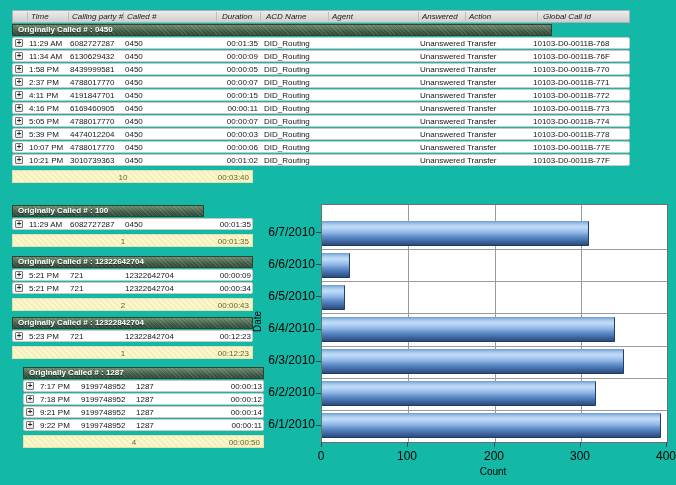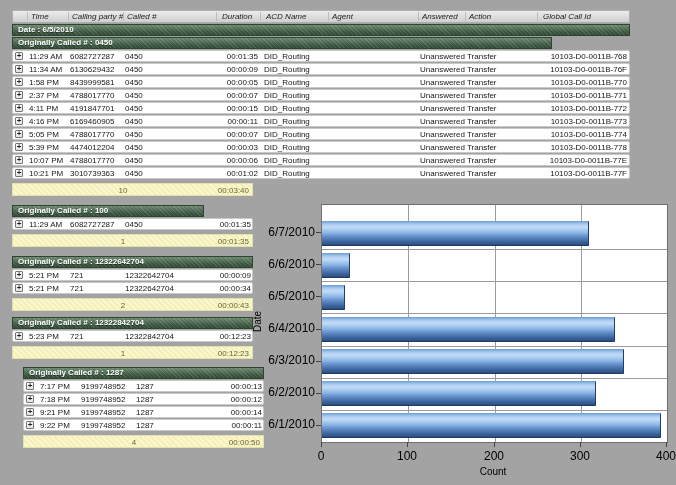--- a/index.html
+++ b/index.html
@@ -1,16 +1,16 @@
 <!DOCTYPE html>
 <html><head>
 <meta charset="utf-8">
 <style>
   html,body{margin:0;padding:0;background:#fff;}
-  .page{position:relative;width:676px;height:485px;background:#a3a3a3;overflow:hidden;
+  .page{position:relative;width:676px;height:485px;background:#14b8a6;overflow:hidden;
         font-family:"Liberation Sans",sans-serif;}
 
   
   .toptable{position:absolute;left:12px;top:10px;width:618px;}
   .thead{position:relative;height:13px;box-sizing:border-box;
          background:linear-gradient(#ececec,#cfcfcf);
          border:1px solid #adadad;font-style:italic;font-size:8px;color:#1c1c1c;}
   .thead .h{position:absolute;top:1px;line-height:10px;white-space:nowrap;padding-left:2px;}
   .thead .colsep{position:absolute;top:1px;bottom:1px;width:1px;background:#bdbdbd;}
 
@@ -27,21 +27,21 @@
   .trow .c{position:absolute;top:1px;line-height:9px;white-space:nowrap;overflow:hidden;}
   .exp{position:absolute;left:2px;top:1px;width:8px;height:8px;box-sizing:border-box;
        border:1px solid #767676;border-radius:1px;background:linear-gradient(#fdfdfb,#e3e3de);}
   .exp::before{content:"+";position:absolute;left:0;top:-1px;width:6px;height:8px;
        font-size:8px;line-height:8px;text-align:center;color:#222;font-weight:bold;}
 
   
   .ct-time{left:16px;width:39px}.ct-cp{left:57px;width:53px}.ct-called{left:112px;width:90px}
   .ct-dur{left:203px;width:42px;text-align:right}.ct-acd{left:251px;width:64px}
   .ct-agent{left:317px;width:86px}.ct-ans{left:407px;width:45px}.ct-act{left:454px;width:68px}
-  .ct-gid{left:520px;width:94px;text-align:right}
+  .ct-gid{left:520px;width:94px;text-align:left}
   
   .cs-time{left:16px;width:39px}.cs-cp{left:57px;width:53px}.cs-called{left:112px;width:80px}
   .cs-dur{left:195px;width:43px;text-align:right}
 
   .sumrow{position:relative;height:13px;width:241px;box-sizing:border-box;margin-top:4px;
           background:#fbf8cb;border:1px solid #e4e0ad;font-size:8px;color:#5d5d26;overflow:hidden;}
   .sumrow::after{content:"";position:absolute;inset:0;pointer-events:none;
           background:repeating-linear-gradient(45deg,rgba(205,199,130,.18) 0 2px,transparent 2px 4px);}
   .sum-count{position:absolute;left:95px;width:30px;top:2px;text-align:center;line-height:9px;}
   .sum-dur{position:absolute;right:3px;top:2px;text-align:right;line-height:9px;}
@@ -87,21 +87,20 @@
         <span class="colsep" style="left: 14px;"></span>
         <span class="colsep" style="left: 55px;"></span>
         <span class="colsep" style="left: 110px;"></span>
         <span class="colsep" style="left: 203px;"></span>
         <span class="colsep" style="left: 247px;"></span>
         <span class="colsep" style="left: 315px;"></span>
         <span class="colsep" style="left: 405px;"></span>
         <span class="colsep" style="left: 452px;"></span>
         <span class="colsep" style="left: 524px;"></span>
       </div>
-    <div class="grpbar" style="width:618px;">Date : 6/5/2010</div>
     <div class="grpbar" style="width:540px;">Originally Called # : 0450</div>
     <div>
         <div class="trow">
           <span class="exp"></span>
           <span class="c ct-time">11:29 AM</span>
           <span class="c ct-cp">6082727287</span>
           <span class="c ct-called">0450</span>
           <span class="c ct-dur">00:01:35</span>
           <span class="c ct-acd">DID_Routing</span>
           <span class="c ct-agent"></span>

